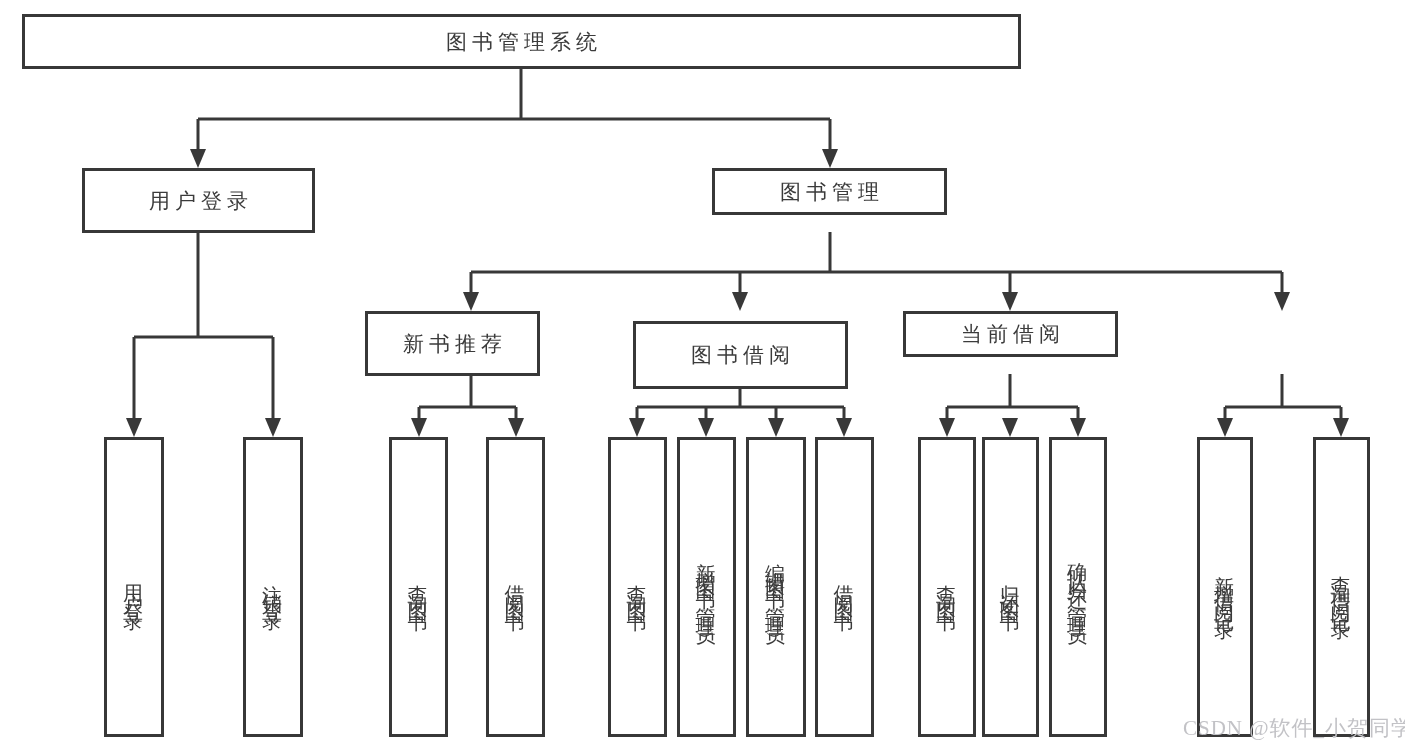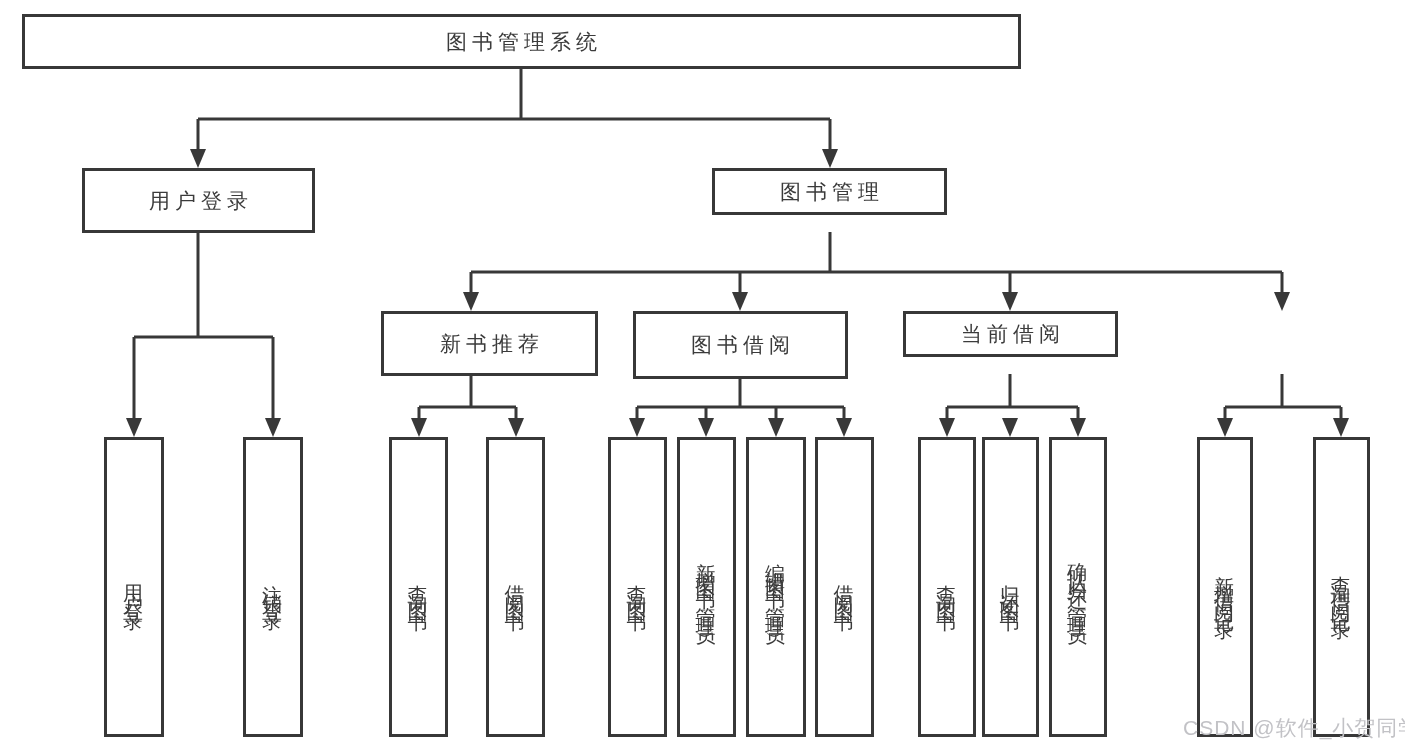--- a/index.html
+++ b/index.html
@@ -7,21 +7,21 @@
     --text:#3b3b3b;
     --watermark:#c2c2c6;
     --box_fill:#ffffff;
     --background:#ffffff;
   }
   html,body{margin:0;padding:0;background:var(--background);}
   .stage{
     position:relative;
     width:1405px;height:747px;
     background:var(--background);
-    font-family:Liberation Sans, sans-serif;
+    font-family:Liberation Serif, serif;
     overflow:hidden;
   }
   .connectors{position:absolute;left:0;top:0;z-index:1;}
   .connectors path{stroke:var(--line);stroke-width:3;fill:none;}
   .connectors polygon{fill:var(--line);stroke:none;}
   .node{
     position:absolute;z-index:2;
     box-sizing:border-box;
     background:var(--box_fill);
     border:3px solid var(--line);
@@ -84,22 +84,22 @@
       <polygon points="1217,418 1233,418 1225,437"></polygon>
       <polygon points="1333,418 1349,418 1341,437"></polygon>
     </g>
   </svg>
 
   <div class="node" style="left:22px;top:14px;width:999px;height:55px">图书管理系统</div>
 
   <div class="node" style="left:82px;top:168px;width:233px;height:65px">用户登录</div>
   <div class="node" style="left:712px;top:168px;width:235px;height:47px">图书管理</div>
 
-  <div class="node" style="left:381px;top:311px;width:217px;height:65px">新书推荐</div>
-  <div class="node" style="left:633px;top:311px;width:215px;height:68px">图书借阅</div>
+  <div class="node" style="left:365px;top:311px;width:175px;height:65px">新书推荐</div>
+  <div class="node" style="left:633px;top:321px;width:215px;height:68px">图书借阅</div>
   <div class="node" style="left:903px;top:311px;width:215px;height:46px">当前借阅</div>
 
   <div class="node v" style="left:104px;top:437px;width:60px;height:300px">用户登录</div>
   <div class="node v" style="left:243px;top:437px;width:60px;height:300px">注销登录</div>
 
   <div class="node v" style="left:389px;top:437px;width:59px;height:300px">查询图书</div>
   <div class="node v" style="left:486px;top:437px;width:59px;height:300px">借阅图书</div>
 
   <div class="node v" style="left:608px;top:437px;width:59px;height:300px">查询图书</div>
   <div class="node v" style="left:677px;top:437px;width:59px;height:300px">新增图书（管理员）</div>

